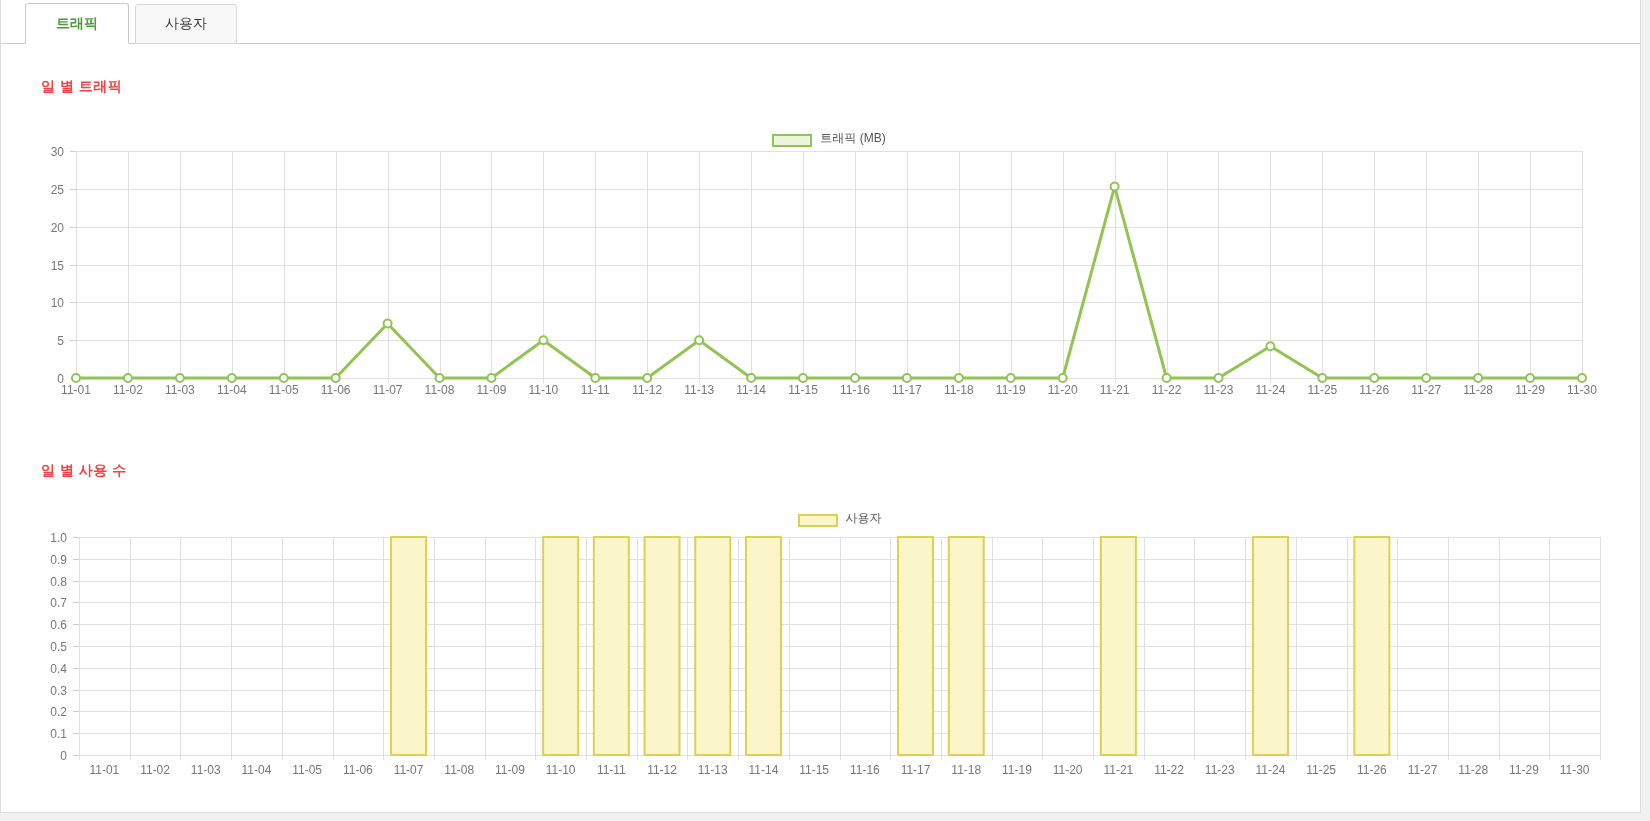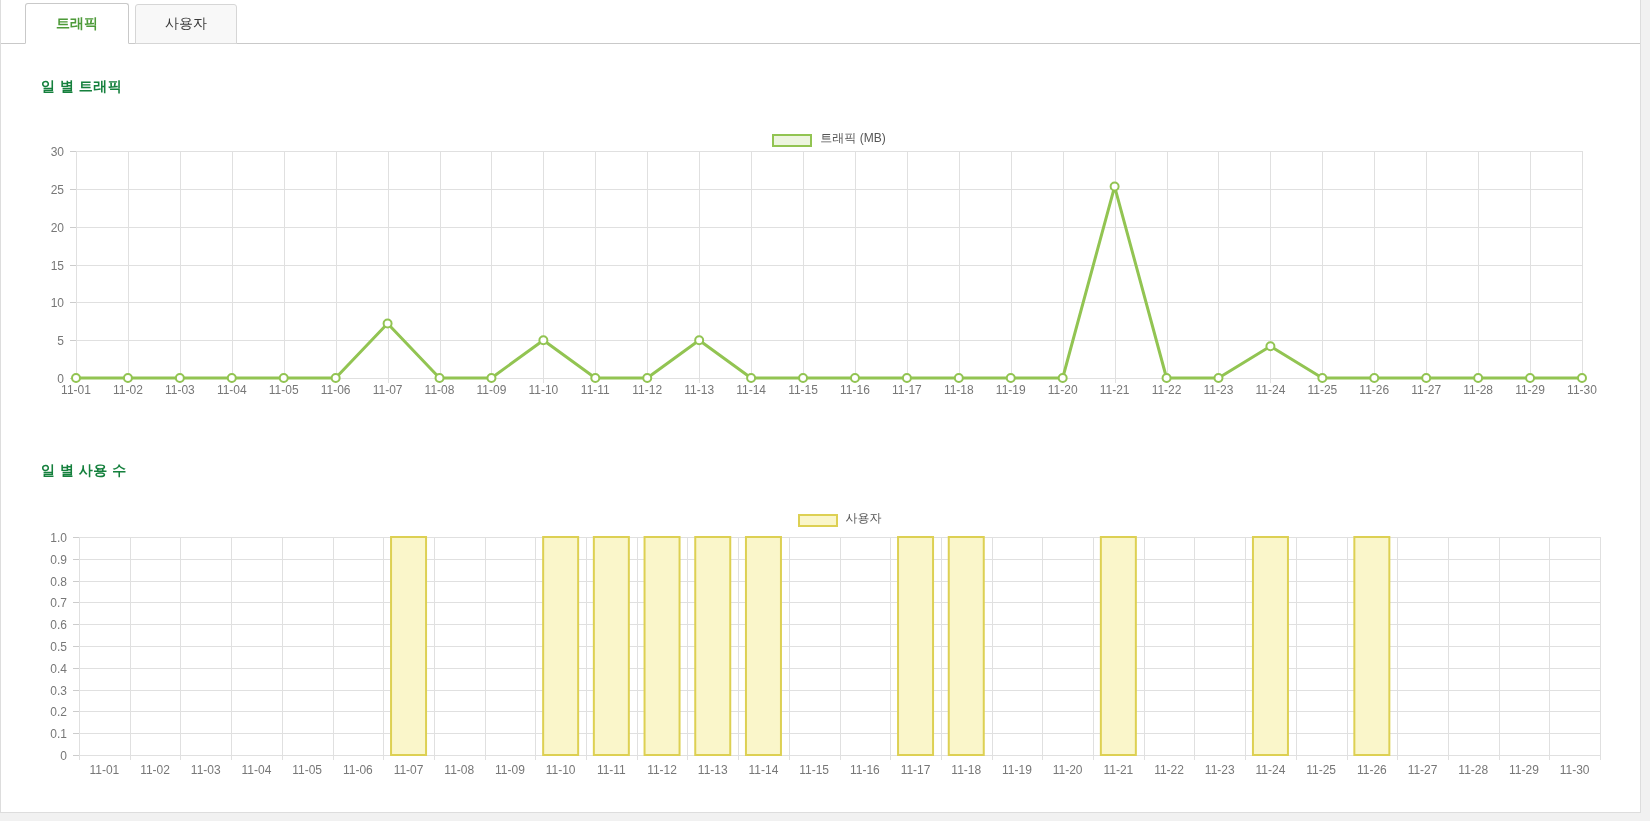--- a/index.html
+++ b/index.html
@@ -7,21 +7,21 @@
   body{background:#f1f1f1;font-family:"Liberation Sans","DejaVu Sans",sans-serif;position:relative;overflow:hidden}
   .panel{position:absolute;left:0;top:0;width:1641px;height:813px;background:#fff;
          border:1px solid #ddd;border-top:none}
   .tabbar{position:relative;height:44px;background:#fff}
   .tabbar .rule{position:absolute;left:0;right:0;bottom:0;height:1px;background:#c9c9c9;z-index:1}
   .tab{position:absolute;bottom:0;display:flex;align-items:center;justify-content:center;
        font-size:14px;border:1px solid #c9c9c9;border-radius:3px 3px 0 0;cursor:pointer;z-index:2}
   .tab.active{left:24px;width:104px;height:41px;background:#fff;border-bottom:1px solid #fff;
        color:#4d9a39;font-weight:bold;z-index:3}
   .tab.inactive{left:134px;width:102px;height:40px;background:#f8f8f8;border-color:#d6d6d6;color:#3a3a3a}
-  .section-title{position:absolute;left:40px;font-size:14px;font-weight:bold;color:#15803d;letter-spacing:.5px}
+  .section-title{position:absolute;left:40px;font-size:14px;font-weight:bold;color:#ef4444;letter-spacing:.5px}
   .legend{position:absolute;display:flex;align-items:flex-end;justify-content:center;gap:8px}
   .legend .swatch{width:40px;height:13px;border:2px solid #999;background:#eee}
   .legend .lab{font-size:12px;color:#555}
   .chart-svg{position:absolute;left:0}
   svg text{font-size:12px;fill:#777}
 </style>
 </head>
 <body>
 
 <div class="panel">

